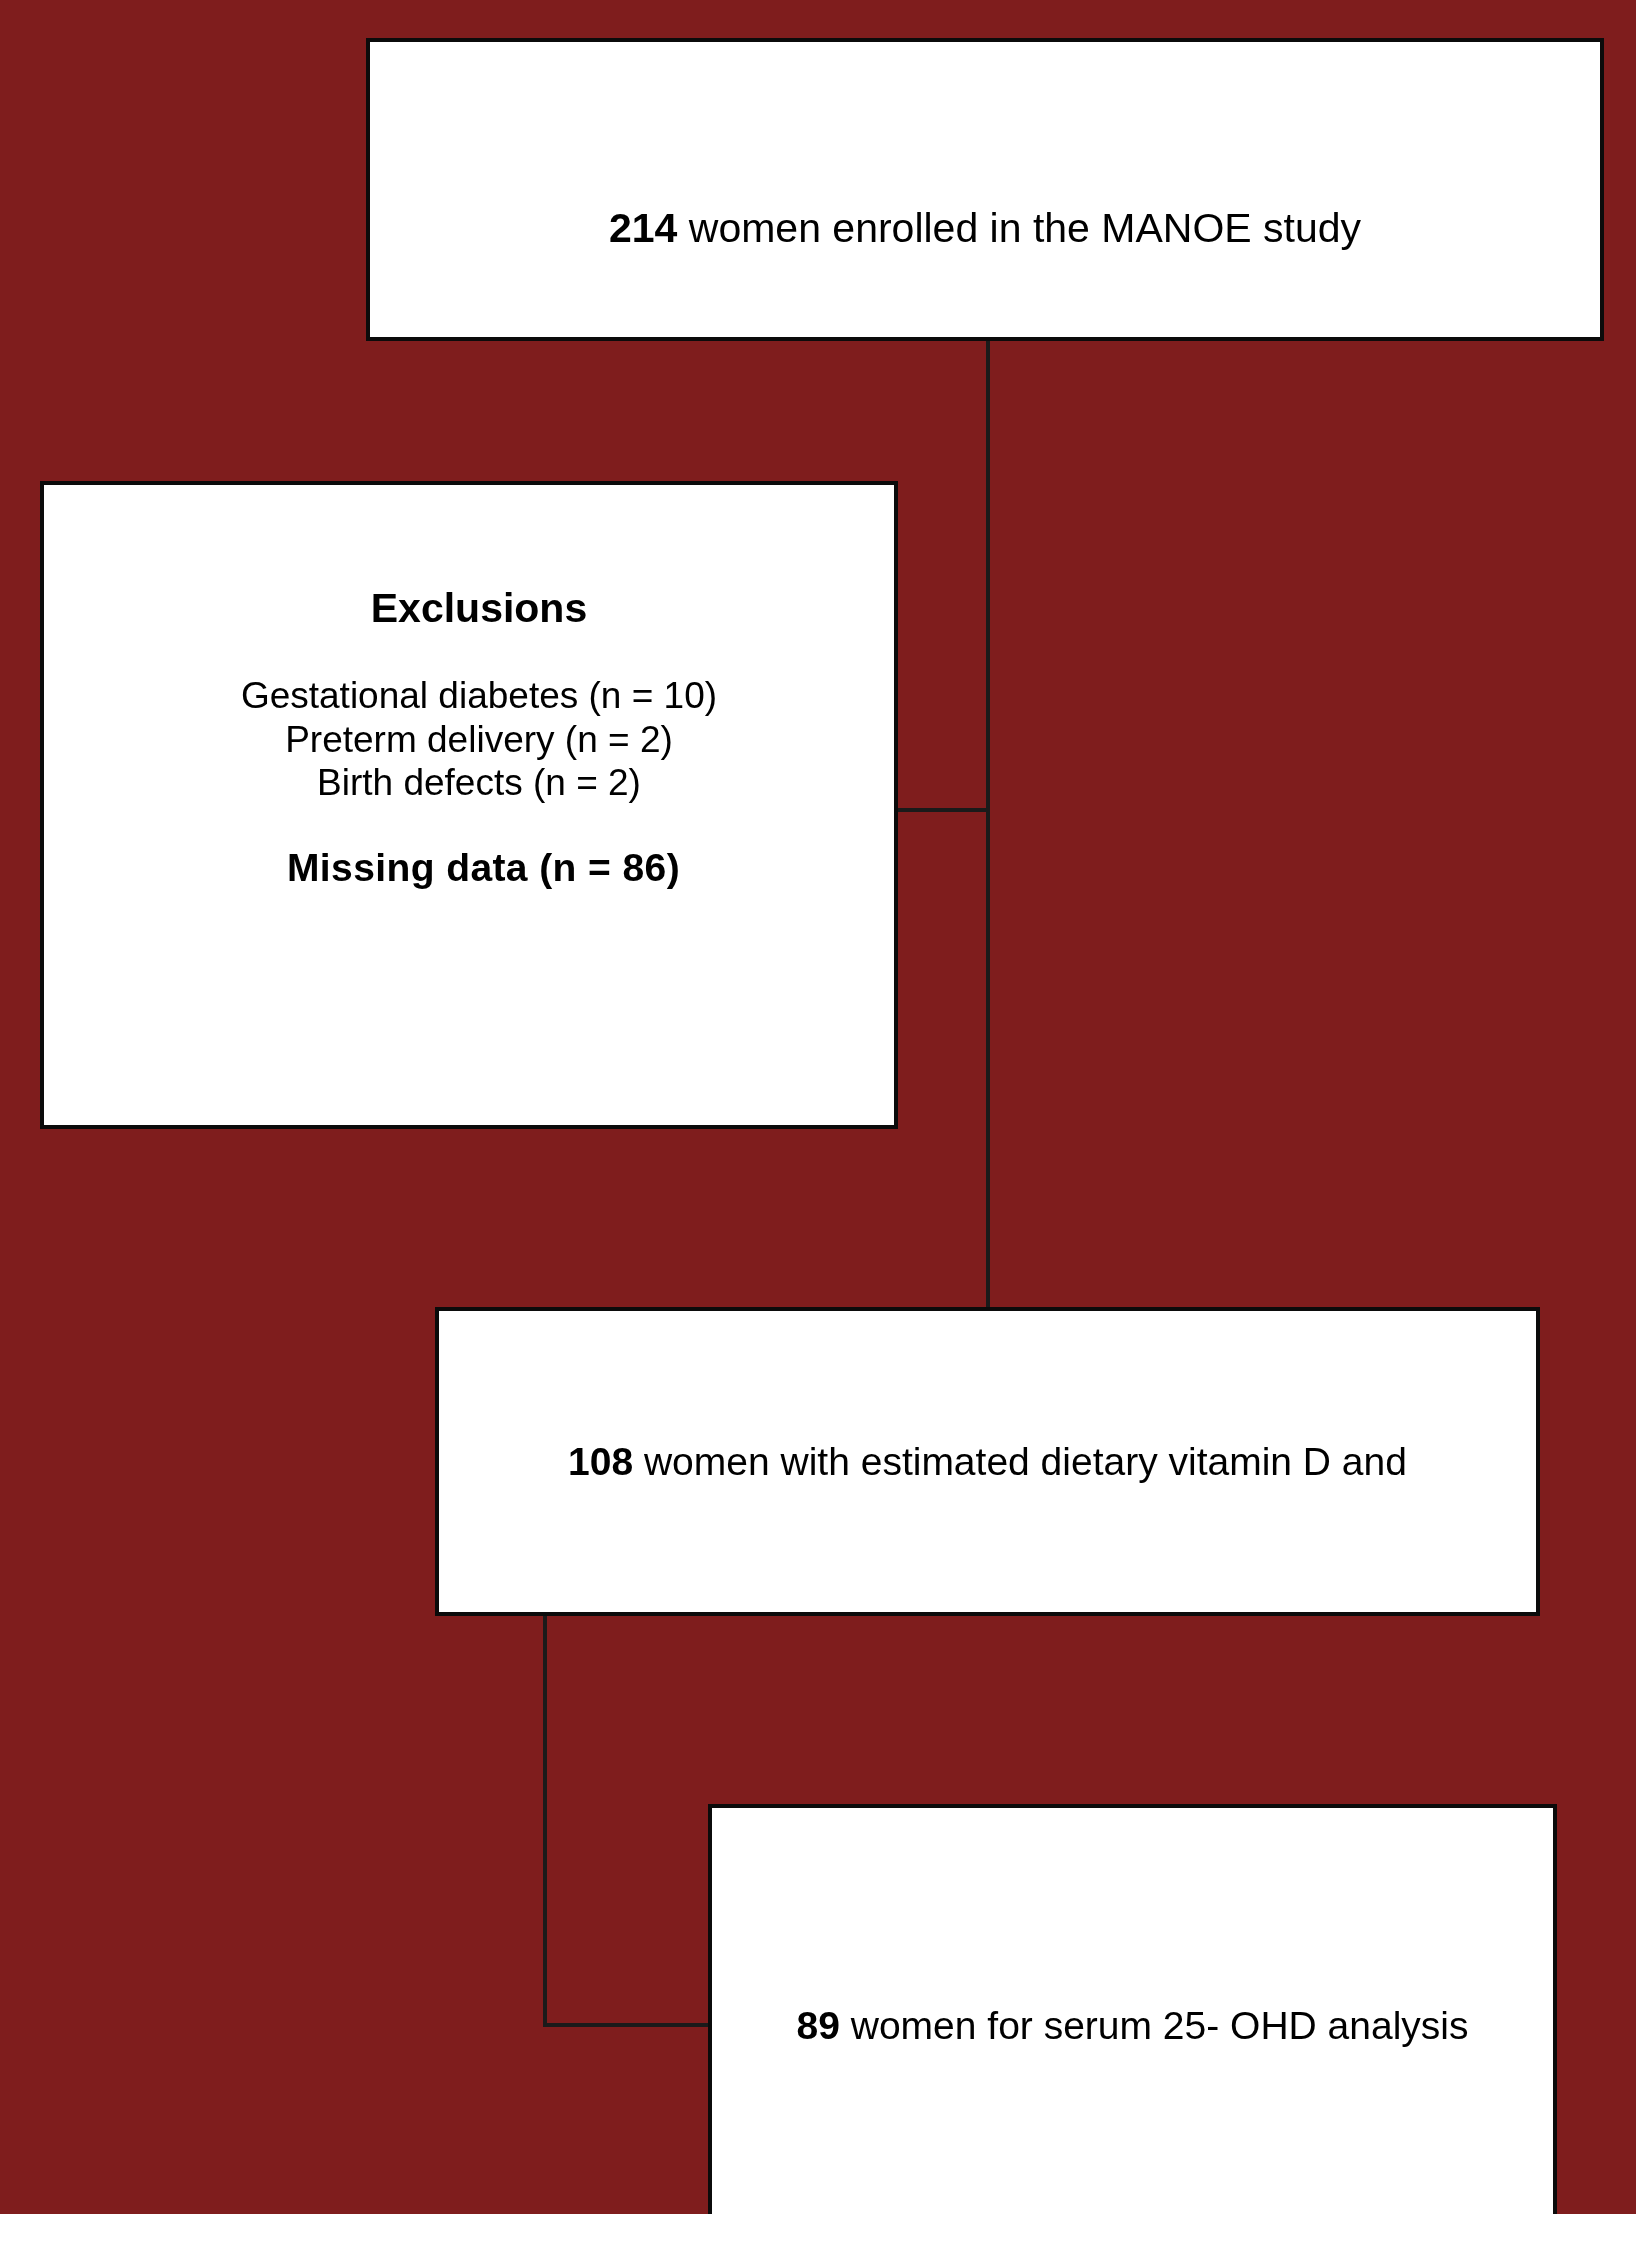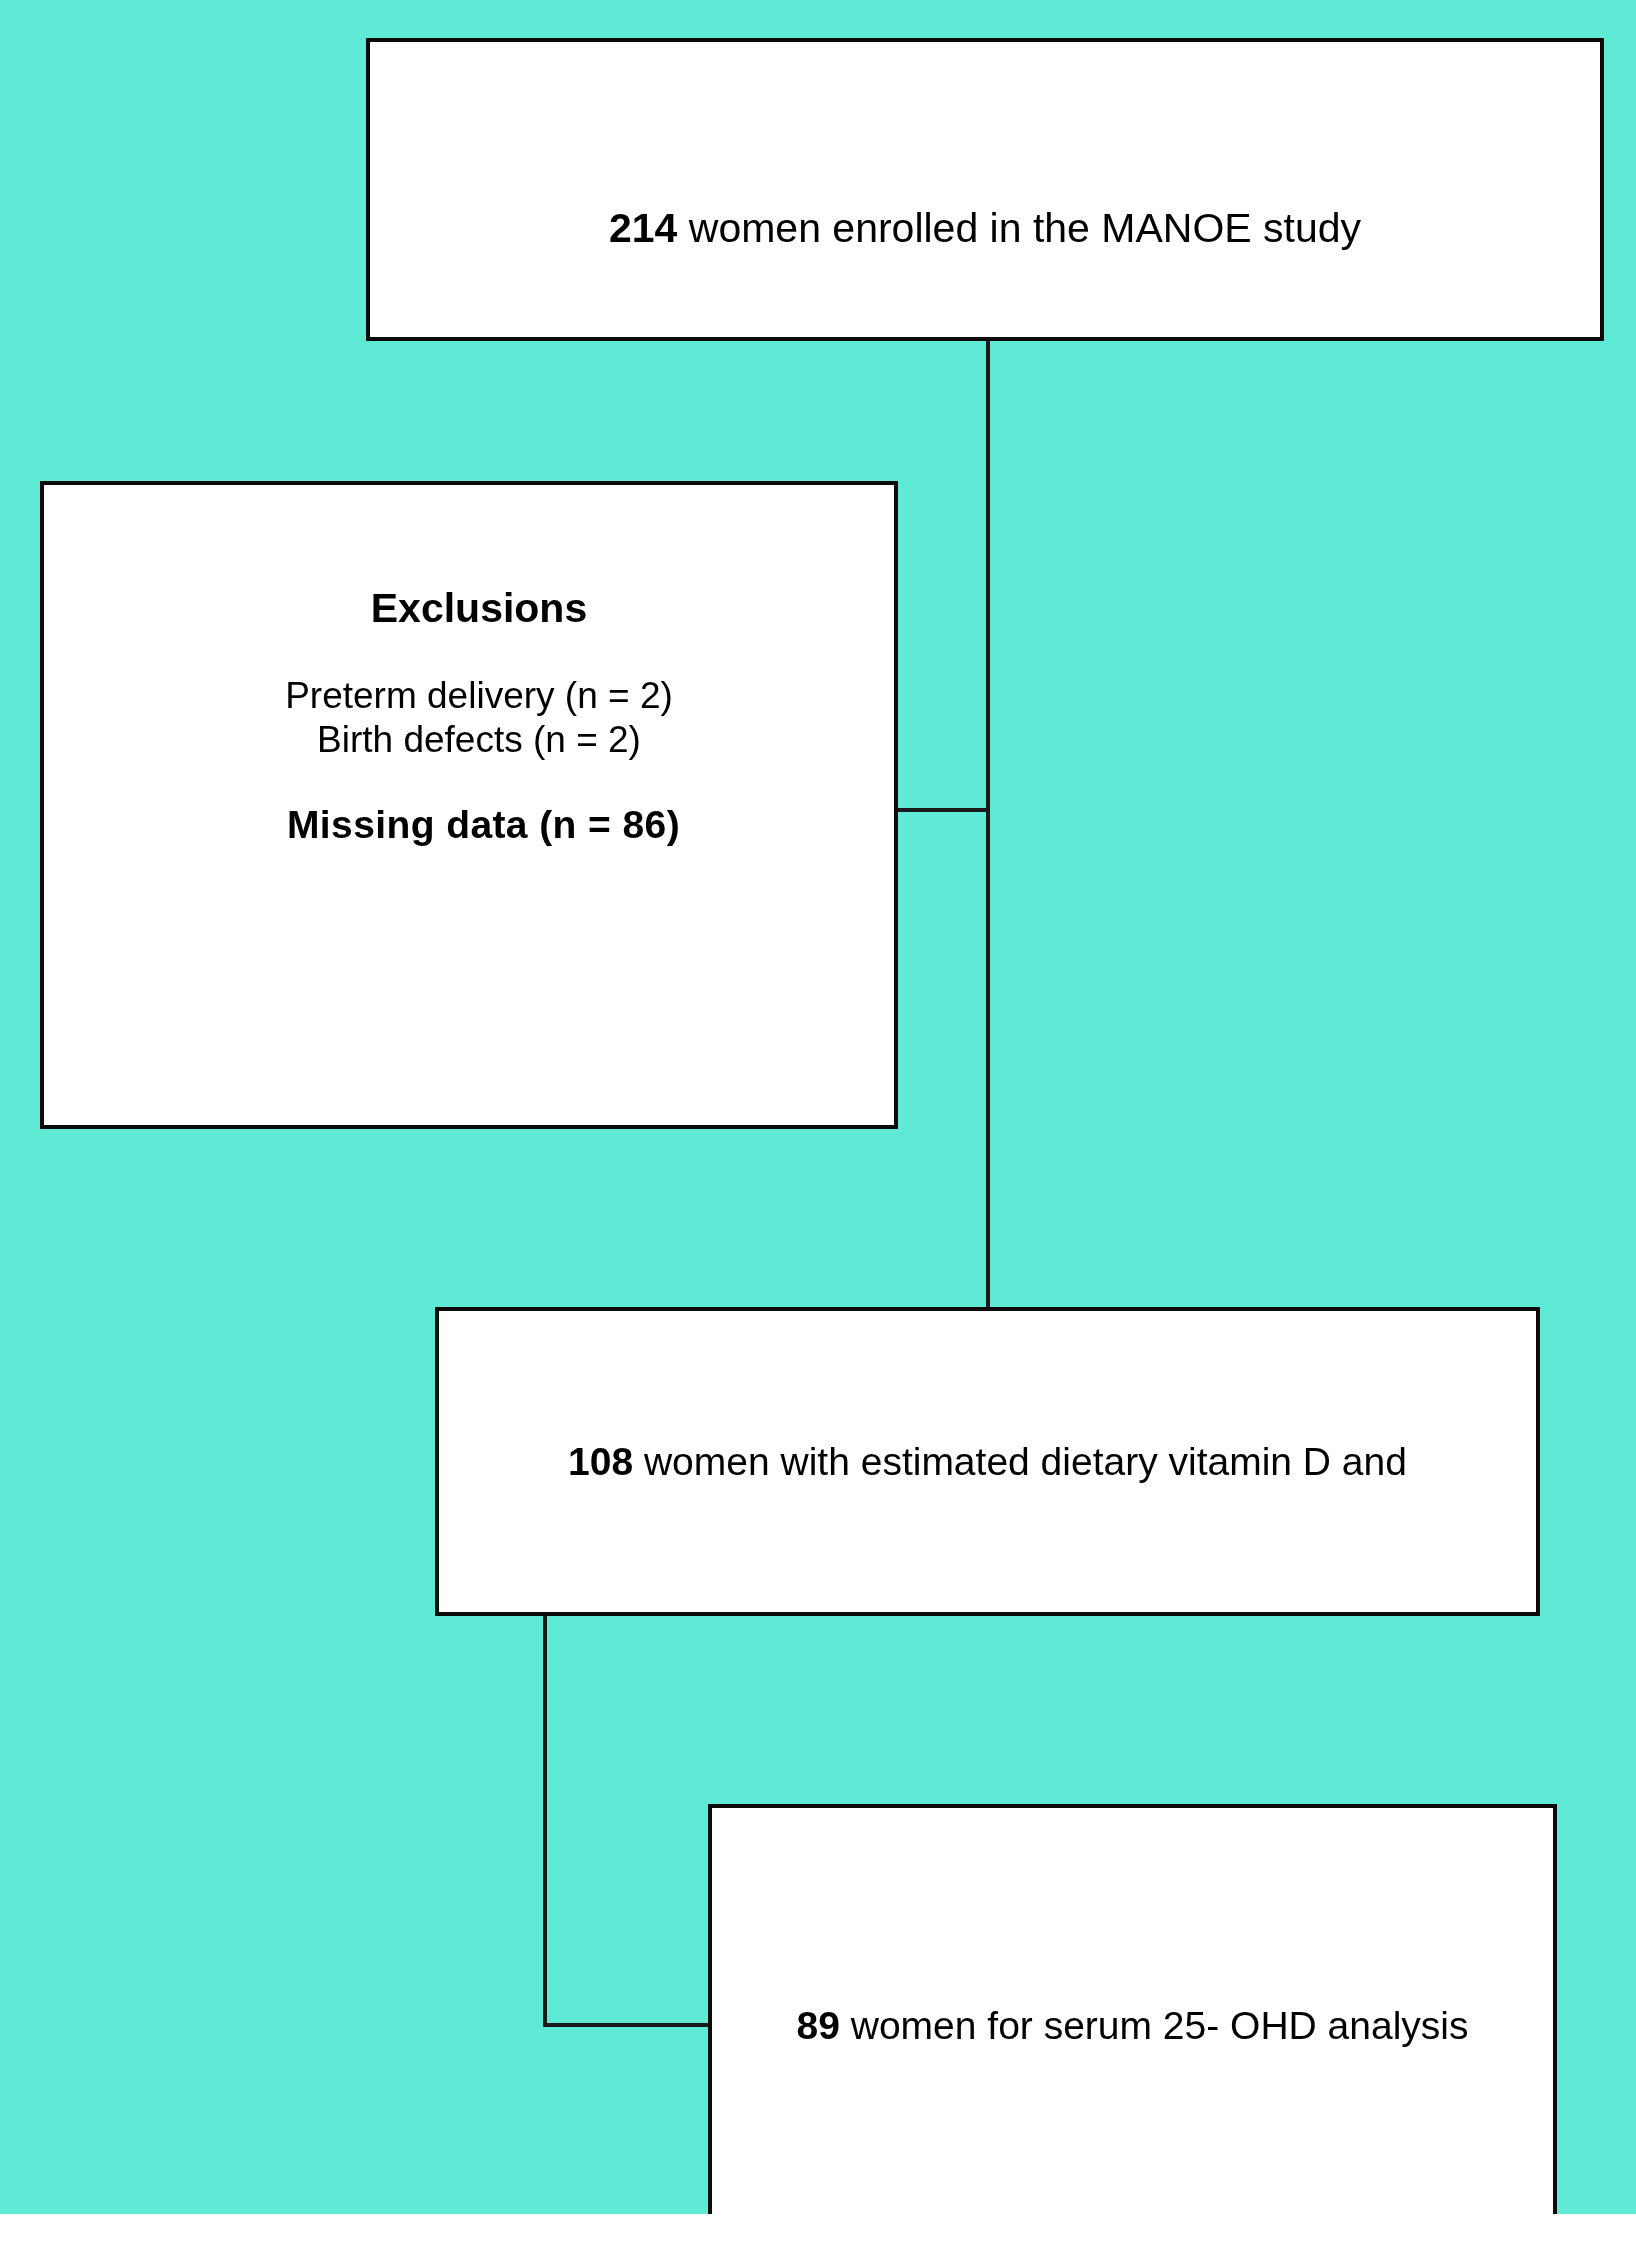--- a/index.html
+++ b/index.html
@@ -8,21 +8,21 @@
     background: #ffffff;
   }
   body {
     font-family: "Liberation Sans", sans-serif;
     color: #000000;
   }
   #flowchart-root {
     position: relative;
     width: 1637px;
     height: 2214px;
-    background: #5eead4;
+    background: #7f1d1d;
     overflow: hidden;
   }
 
   
   .node-box {
     position: absolute;
     box-sizing: border-box;
     background: #ffffff;
     border: 4.4px solid #0b0b0b;
     display: flex;
@@ -134,20 +134,21 @@
   <div class="node-box" id="box-enrolled">
     <div class="node-inner txt-xl">
       <span class="b">214</span><span> women enrolled in the MANOE study</span>
     </div>
   </div>
 
   <div class="node-box" id="box-exclusions">
     <div class="node-inner">
       <div class="excl-title">Exclusions</div>
       <div class="excl-list">
+        <div>Gestational diabetes (n = 10)</div>
         <div>Preterm delivery (n = 2)</div>
         <div>Birth defects (n = 2)</div>
       </div>
       <div class="excl-missing">Missing  data (n = 86)</div>
     </div>
   </div>
 
   <div class="node-box" id="box-dietary">
     <div class="node-inner txt-lg">
       <span class="b">108</span><span> women with estimated dietary vitamin D and</span><br>

